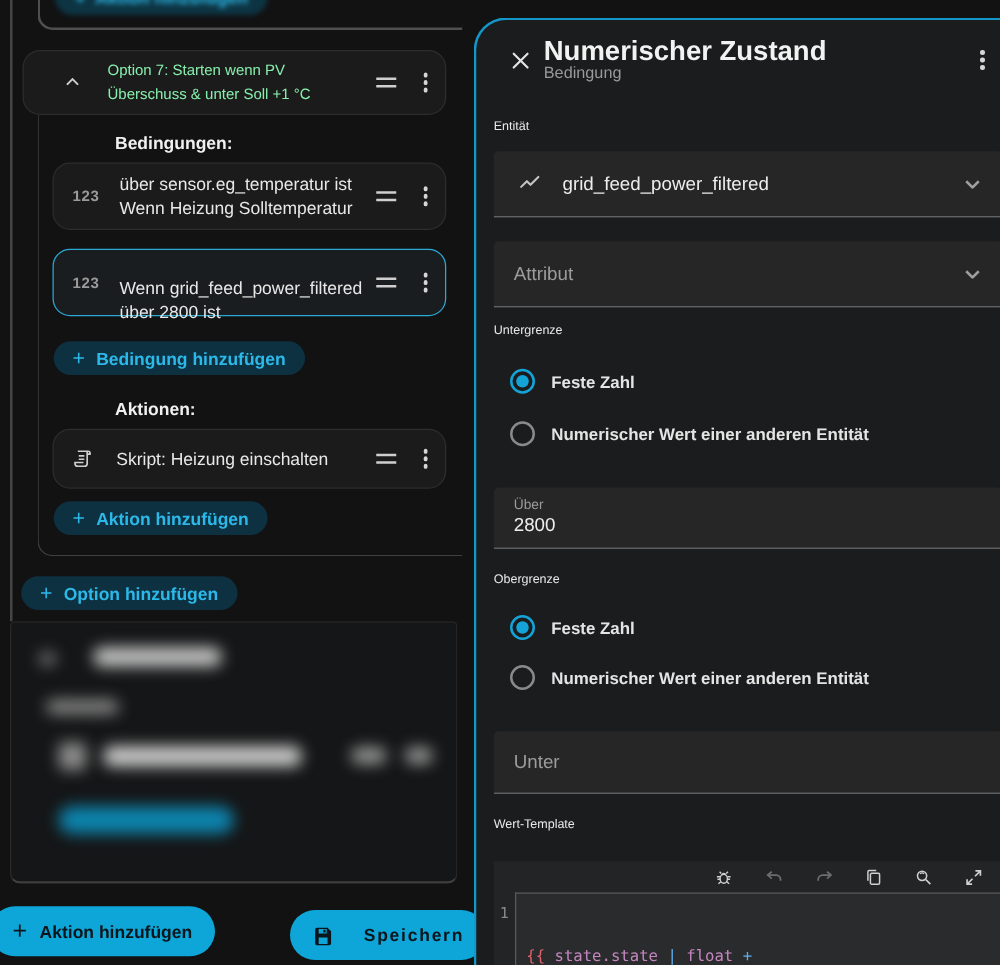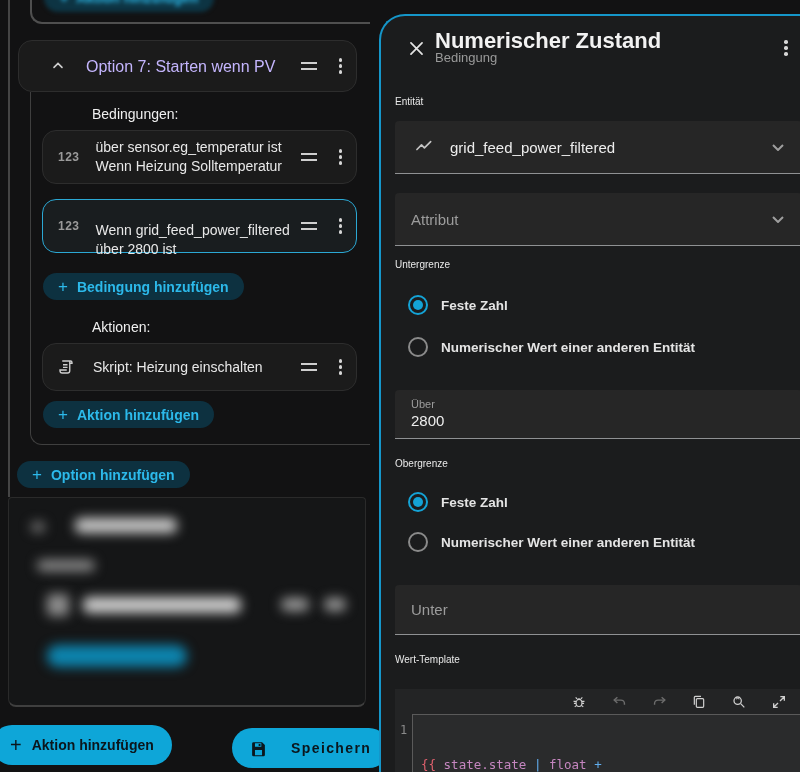--- a/index.html
+++ b/index.html
@@ -13,23 +13,23 @@
   
   .outer-edge { left:8px; top:0; height:497px; width:2px; background:#454545; }
   .prev-option-edge { left:30px; top:-20px; width:340px; height:44px;
     border-left:2px solid #4f4f4f; border-bottom:2px solid #4f4f4f; border-bottom-left-radius:12px; }
   .top-cut-btn { left:44px; top:-16px; height:28px; padding:0 16px; border-radius:14px;
     background:#0d3443; color:#2cb9ea; font-size:14px; font-weight:600;
     display:flex; align-items:center; gap:8px; filter:blur(2px); }
 
   .card { background:#1b1b1b; border:1px solid #2d2d2d; border-radius:14px; display:flex; align-items:center; }
   .option-header { left:18px; top:40px; width:339px; height:52px; }
-  .opt-title { font-size:16px; line-height:19px; color:#c4b5fd; }
-
-  .section-label { font-size:14px; font-weight:400; color:#f0f0f0;padding-left:48px; }
+  .opt-title { font-size:12px; line-height:19px; color:#86efac; }
+
+  .section-label { font-size:14px; font-weight:700; color:#f0f0f0;padding-left:48px; }
   .cond-card { left:42px; width:315px; height:54px; }
   .cond-card.selected { border:1.5px solid #2ba8d4; background:#191d1f; }
   .card-text { font-size:14px; line-height:19px; color:#e8e8e8; }
   .num-icon { font-size:12px; font-weight:700; color:#9a9a9a; letter-spacing:0.5px; }
 
   .row-end { margin-left:auto; display:flex; align-items:center; gap:22px; padding-right:14px; }
   .drag-handle { width:16px; height:8px; border-top:2px solid #cfcfcf; border-bottom:2px solid #cfcfcf; }
   .kebab { display:flex; flex-direction:column; gap:2.5px; align-items:center; cursor:pointer; }
   .kebab i { width:3.5px; height:3.5px; border-radius:50%; background:#d6d6d6; }
 
@@ -97,20 +97,21 @@
   </div>
 
   <div class="abs card option-header">
     <span class="icon-btn" style="margin-left:26px;">
       <svg width="16" height="16" viewBox="0 0 24 24">
           <path d="M6 14 L12 8 L18 14" stroke="#cfcfcf" stroke-width="2.4" fill="none" stroke-linecap="round"></path>
         </svg>
     </span>
     <div class="opt-title" style="margin-left:15px;">
       <div>Option 7: Starten wenn PV</div>
+      <div>Überschuss &amp; unter Soll +1 °C</div>
     </div>
     <div class="row-end">
       <span class="drag-handle"></span>
       <span class="kebab">
           <i></i>
           <i></i>
           <i></i>
         </span>
     </div>
   </div>

